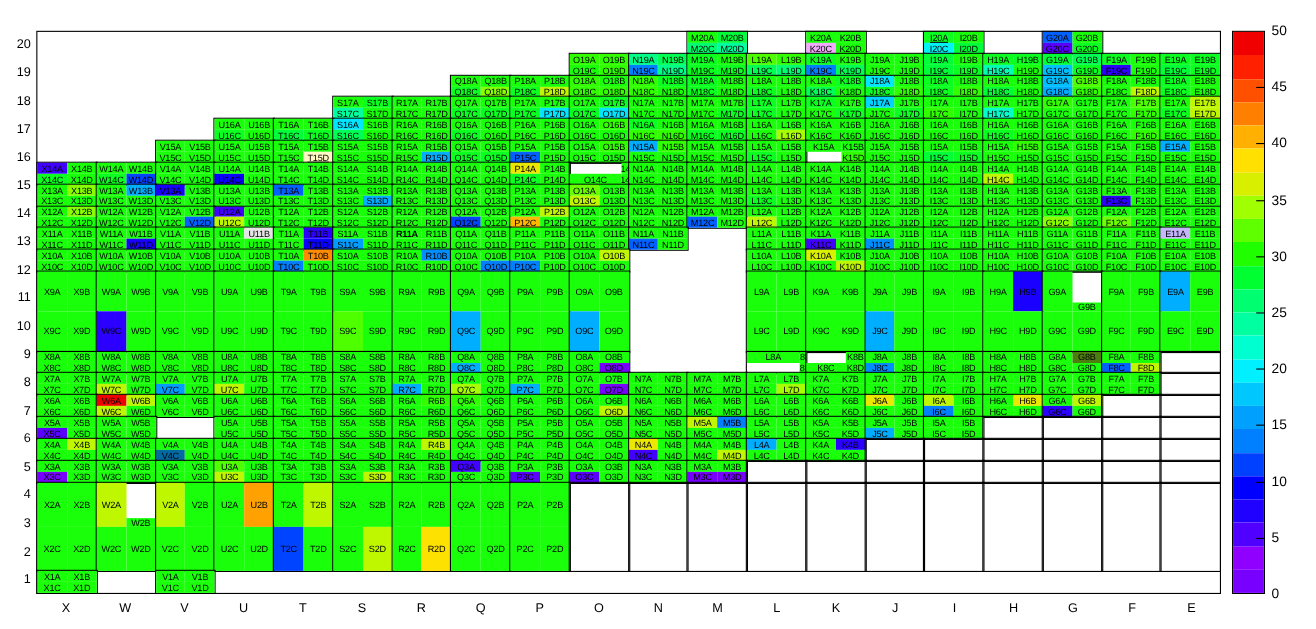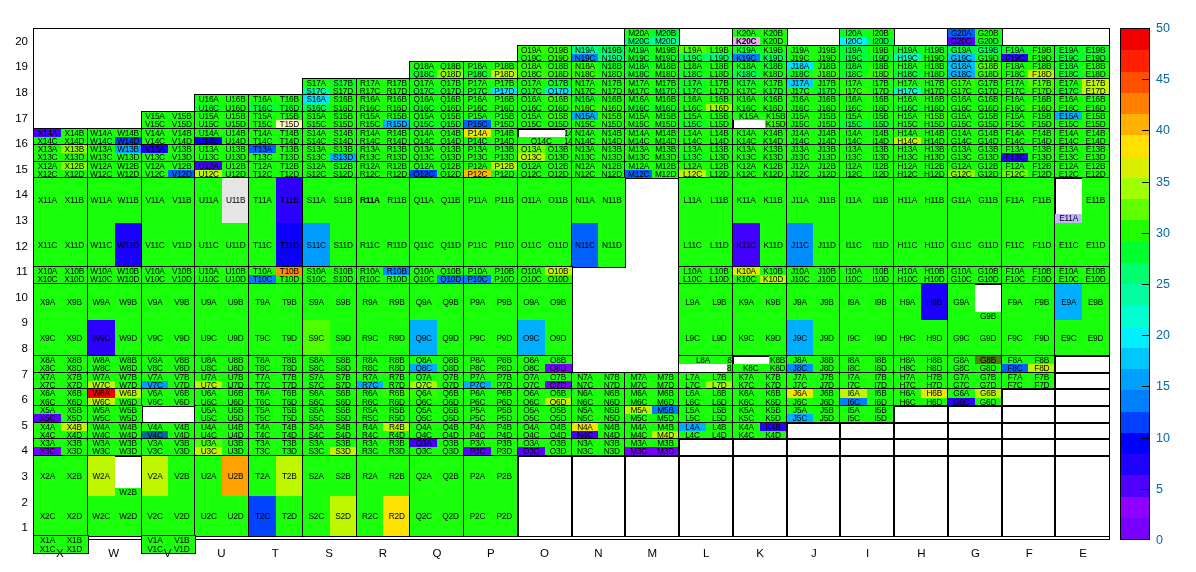--- a/index.html
+++ b/index.html
@@ -28,21 +28,21 @@
             font-size:11.5px;color:#000;transform:translateY(-50%);}
   #xaxis{position:absolute;left:33px;top:540px;width:1077px;height:26px;
          display:grid;grid-template-columns:repeat(20,1fr);}
   #xaxis .t{font-size:11.5px;color:#000;text-align:center;padding-top:7px;}
 
   
   #cbar{position:absolute;left:1120px;top:28px;width:30px;height:512px;
         border:1px solid #000;box-sizing:border-box;}
   #cbar .band{width:100%;}
   #cbarticks{position:absolute;left:1150px;top:28px;width:44px;height:512px;}
-  #cbarticks .lab{position:absolute;left:6px;font-size:12.5px;color:#0369a1;
+  #cbarticks .lab{position:absolute;left:6px;font-size:12.5px;color:#000000;
                   transform:translateY(-50%);}
   #cbarticks .tk{position:absolute;left:-8px;width:8px;height:1px;background:#000;}
 </style>
 </head>
 <body>
 
 <div id="root">
 
 
   <div id="yaxis">
@@ -84,21 +84,21 @@
         <div class="mod on">
           <div class="q" style="background: rgb(26, 255, 10);">M20A</div>
           <div class="q" style="background: rgb(0, 255, 56);">M20B</div>
           <div class="q" style="background: rgb(0, 255, 114);">M20C</div>
           <div class="q" style="background: rgb(0, 255, 158);">M20D</div>
         </div>
         <div class="mod"></div>
         <div class="mod on">
           <div class="q" style="background: rgb(26, 255, 10);">K20A</div>
           <div class="q" style="background: rgb(26, 255, 10);">K20B</div>
-          <div class="q" style="background: #f0abfc; font-weight: bold;">K20C</div>
+          <div class="q" style="background: #f0abfc;">K20C</div>
           <div class="q" style="background: rgb(26, 255, 10);">K20D</div>
         </div>
         <div class="mod"></div>
         <div class="mod on">
           <div class="q" style="background: rgb(11, 255, 32); text-decoration: underline;">I20A</div>
           <div class="q" style="background: rgb(26, 255, 10);">I20B</div>
           <div class="q" style="background: rgb(0, 243, 246);">I20C</div>
           <div class="q" style="background: rgb(0, 255, 56);">I20D</div>
         </div>
         <div class="mod"></div>
@@ -1043,21 +1043,21 @@
           <div class="q" style="background: rgb(26, 255, 10);">G11C</div>
           <div class="q" style="background: rgb(26, 255, 10);">G11D</div>
         </div>
         <div class="mod on">
           <div class="q" style="background: rgb(26, 255, 10);">F11A</div>
           <div class="q" style="background: rgb(26, 255, 10);">F11B</div>
           <div class="q" style="background: rgb(26, 255, 10);">F11C</div>
           <div class="q" style="background: rgb(26, 255, 10);">F11D</div>
         </div>
         <div class="mod on">
-          <div class="q" style="background: #c4b5fd; margin-top: 36px;">E11A</div>
+          <div class="q" style="background: #c4b5fd;">E11A</div>
           <div class="q" style="background: rgb(26, 255, 10);">E11B</div>
           <div class="q" style="background: rgb(26, 255, 10);">E11C</div>
           <div class="q" style="background: rgb(26, 255, 10);">E11D</div>
         </div>
         <div class="mod on">
           <div class="q" style="background: rgb(26, 255, 10);">X10A</div>
           <div class="q" style="background: rgb(26, 255, 10);">X10B</div>
           <div class="q" style="background: rgb(26, 255, 10);">X10C</div>
           <div class="q" style="background: rgb(26, 255, 10);">X10D</div>
         </div>

